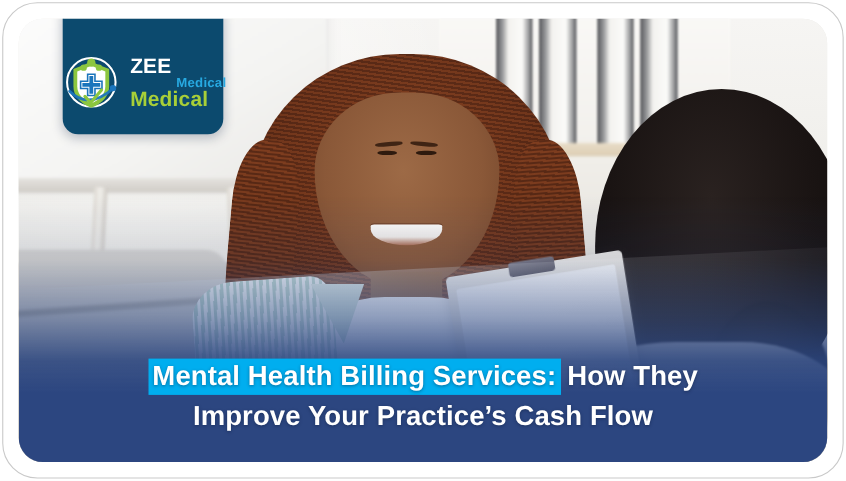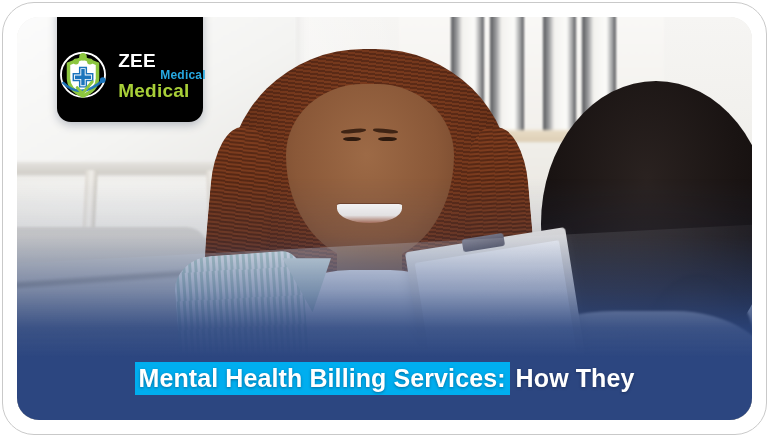--- a/index.html
+++ b/index.html
@@ -298,21 +298,21 @@
     box-decoration-break:clone;
     -webkit-box-decoration-break:clone;
   }
   .title-line .rest{ padding-left:6px; }
 
   
   .logo-badge{
     position:absolute;
     left:40px; top:-18px;
     width:146px; height:123px;
-    background:#000000;
+    background:#0c4a6e;
     border-radius:14px;
     z-index:30;
     display:flex; align-items:flex-end; justify-content:center;
     padding-bottom:10px;
     box-shadow:0 3px 10px rgba(20,35,70,.28);
   }
   .logo-inner{
     display:flex; align-items:center; gap:6px;
     height:72px;
   }
@@ -396,20 +396,21 @@
       </div>
 
       <div class="glass-streak"></div>
       <div class="scene-blur"></div>
     </div>
 
     <div class="bottom-scrim"></div>
 
     <div class="title-block">
       <div class="title-line"><span class="hl">Mental Health Billing Services:</span><span class="rest">How They</span></div>
+      <div class="title-line">Improve Your Practice’s Cash Flow</div>
     </div>
 
     <div class="logo-badge">
       <div class="logo-inner">
         <div class="logo-mark">
           <svg viewBox="0 0 100 100" aria-hidden="true">
 
             <circle cx="50" cy="48" r="38" fill="none" stroke="#ffffff" stroke-width="3.2"></circle>
 
             <path d="M50 16 L78 27 L78 54 Q78 76 50 88 Q22 76 22 54 L22 27 Z" fill="#8cc63f"></path>

